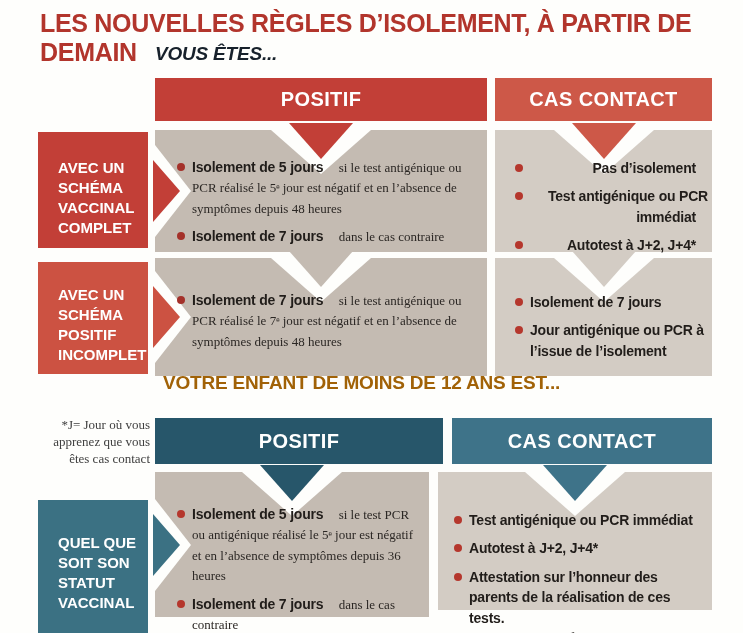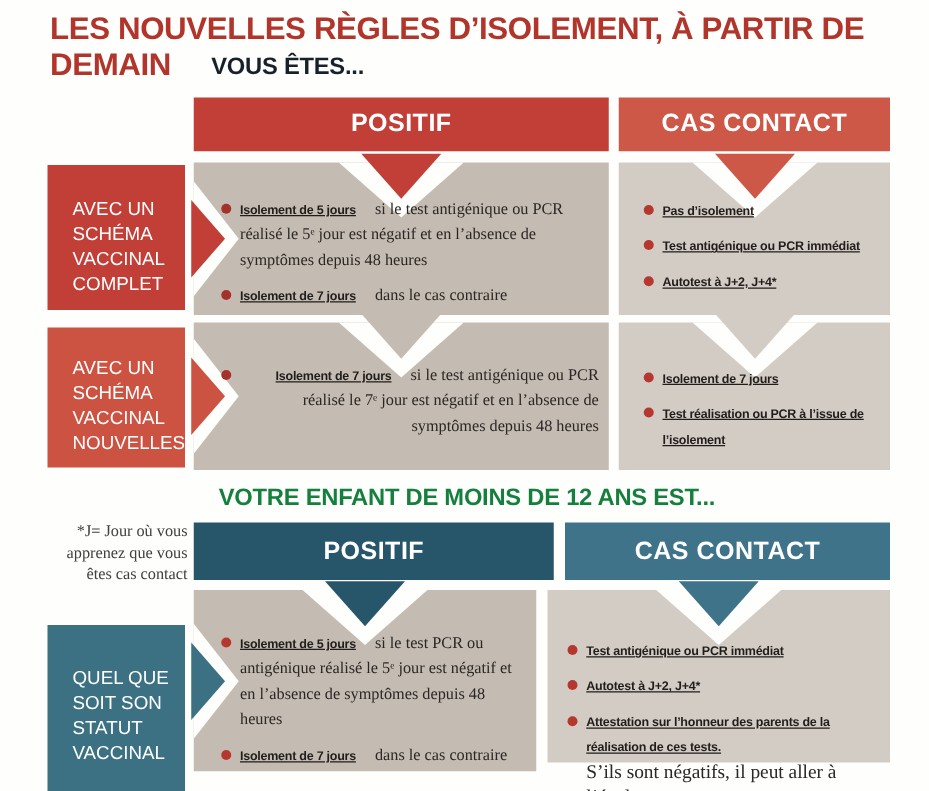--- a/index.html
+++ b/index.html
@@ -11,30 +11,30 @@
   .main-title{left:40px;top:9px;font-size:25px;font-weight:bold;letter-spacing:-0.3px;color:var(--title_red);}
   .sec-heading{font-size:19px;font-weight:bold;letter-spacing:-0.2px;color:var(--heading_dark);}
   .footnote{left:34px;top:417px;width:116px;text-align:right;
             font-family:"Liberation Serif","DejaVu Serif",serif;font-size:13px;line-height:1.3;color:#404040;}
 
   
   .hdr{color:#fff;font-weight:bold;font-size:20px;letter-spacing:0.4px;
        display:flex;align-items:center;justify-content:center;}
 
   
-  .rowhdr{left:38px;width:110px;color:#fff;font-weight:normal;font-size:15px;line-height:1.34;
+  .rowhdr{left:38px;width:110px;color:#fff;font-weight:bold;font-size:15px;line-height:1.34;
           padding:26px 8px 0 20px;}
 
   
   .cell{background:var(--bg);}
   .cell ul{list-style:none;margin:0;}
   .cell li{position:relative;padding-left:15px;margin:0 0 8px 0;line-height:1.28;}
   .cell li::before{content:"";position:absolute;left:0;top:6px;width:8px;height:8px;border-radius:50%;
                    background:var(--dot);}
-  .b{font-weight:bold;font-size:10px;letter-spacing:-0.2px;color:var(--text_dark);text-decoration:underline;}
+  .b{font-weight:bold;font-size:14px;letter-spacing:-0.2px;color:var(--text_dark);}
   .r{font-family:Liberation Serif, serif;font-size:13px;color:var(--text_serif);margin-left:12px;}
   .nt{display:block;font-family:"Liberation Serif","DejaVu Serif",serif;font-size:15.5px;color:var(--text_serif);}
   .nt:empty{display:none;}
 
   
   .notch{position:absolute;top:0;left:50%;transform:translateX(-50%);width:0;height:0;
          border-left:50px solid transparent;border-right:50px solid transparent;border-top:44px solid #fefefc;}
   .arrow{position:absolute;top:-7px;left:50%;transform:translateX(-50%);width:0;height:0;
          border-left:32px solid transparent;border-right:32px solid transparent;border-top:36px solid var(--ar);}
 
@@ -44,88 +44,88 @@
   .arrow-l{position:absolute;left:-2px;top:50%;transform:translateY(-50%);width:0;height:0;
            border-top:31px solid transparent;border-bottom:31px solid transparent;border-left:27px solid var(--arl);}
 </style>
 </head>
 <body>
 
 <div id="canvas">
 
   <div class="abs main-title">LES NOUVELLES RÈGLES D’ISOLEMENT, À PARTIR DE DEMAIN</div>
 
-  <div class="abs sec-heading" style="left:169px;top:43px;">VOUS ÊTES...</div>
+  <div class="abs sec-heading" style="left:155px;top:43px;font-style:italic;">VOUS ÊTES...</div>
 
   <div class="abs hdr" style="left:155px;top:78px;width:332px;height:43px;background:var(--red);">POSITIF</div>
   <div class="abs hdr" style="left:495px;top:78px;width:217px;height:43px;background:var(--salmon);">CAS CONTACT</div>
 
   <div class="abs rowhdr" style="top:132px;height:116px;background:var(--red);">AVEC UN SCHÉMA VACCINAL COMPLET</div>
-  <div class="abs rowhdr" style="top:262px;height:112px;background:var(--salmon_deep);padding-top:23px;">AVEC UN SCHÉMA VACCINAL NOUVELLES</div>
+  <div class="abs rowhdr" style="top:262px;height:112px;background:var(--salmon_deep);padding-top:23px;">AVEC UN SCHÉMA POSITIF INCOMPLET</div>
 
   <div class="abs cell" style="left:155px;top:130px;width:332px;height:122px;--bg:var(--cell_gray);--ar:var(--red);--arl:var(--red);--dot:var(--dot_dark);">
     <i class="notch"></i>
     <i class="arrow"></i>
     <i class="notch-l"></i>
     <i class="arrow-l"></i>
     <ul style="padding:27px 8px 0 22px;">
 
     <li><span class="b">Isolement de 5 jours</span><span class="r"> si le test antigénique ou PCR réalisé le 5ᵉ jour est négatif et en l’absence de symptômes depuis 48 heures</span></li>
         <li><span class="b">Isolement de 7 jours</span><span class="r"> dans le cas contraire</span></li>
       </ul>
   </div>
 
   <div class="abs cell" style="left:495px;top:130px;width:217px;height:122px;--bg:var(--cell_gray_light);--ar:var(--salmon);--dot:var(--dot_bright);">
     <i class="notch"></i>
     <i class="arrow"></i>
-    <ul style="padding:28px 4px 0 20px;">
+    <ul style="padding:28px 4px 0 20px;text-align:right;">
 
     <li><span class="b">Pas d’isolement</span><span class="r"></span></li>
         <li><span class="b">Test antigénique ou PCR immédiat</span><span class="r"></span></li>
         <li><span class="b">Autotest à J+2, J+4*</span><span class="r"></span></li>
       </ul>
   </div>
 
-  <div class="abs cell" style="left:155px;top:258px;width:332px;height:118px;text-align:right;--bg:var(--cell_gray);--ar:var(--cell_gray);--arl:var(--salmon_deep);--dot:var(--dot_dark);">
+  <div class="abs cell" style="left:155px;top:258px;width:332px;height:118px;--bg:var(--cell_gray);--ar:var(--cell_gray);--arl:var(--salmon_deep);--dot:var(--dot_dark);">
     <i class="notch"></i>
     <i class="arrow"></i>
     <i class="notch-l"></i>
     <i class="arrow-l"></i>
     <ul style="padding:32px 8px 0 22px;">
 
     <li><span class="b">Isolement de 7 jours</span><span class="r"> si le test antigénique ou PCR réalisé le 7ᵉ jour est négatif et en l’absence de symptômes depuis 48 heures</span></li>
       </ul>
   </div>
 
   <div class="abs cell" style="left:495px;top:258px;width:217px;height:118px;--bg:var(--cell_gray_light);--ar:var(--cell_gray_light);--dot:var(--dot_bright);">
     <i class="notch"></i>
     <i class="arrow"></i>
     <ul style="padding:34px 4px 0 20px;">
 
     <li><span class="b">Isolement de 7 jours</span><span class="r"></span></li>
-        <li><span class="b">Test réalisation ou PCR à l’issue de l’isolement</span><span class="r"></span></li>
+        <li><span class="b">Jour antigénique ou PCR à l’issue de l’isolement</span><span class="r"></span></li>
       </ul>
   </div>
 
-  <div class="abs sec-heading" style="left:163px;top:388px;color:#15803d;margin-left:12px;">VOTRE ENFANT DE MOINS DE 12 ANS EST...</div>
+  <div class="abs sec-heading" style="left:163px;top:372px;color:#a16207;">VOTRE ENFANT DE MOINS DE 12 ANS EST...</div>
   <div class="abs footnote">*J= Jour où vous apprenez que vous êtes cas contact</div>
 
   <div class="abs hdr" style="left:155px;top:418px;width:288px;height:46px;background:var(--teal_dark);">POSITIF</div>
   <div class="abs hdr" style="left:452px;top:418px;width:260px;height:46px;background:var(--teal);">CAS CONTACT</div>
 
   <div class="abs rowhdr" style="top:476px;height:141px;background:var(--teal_row);padding-top:33px;margin-top:24px;">QUEL QUE SOIT SON STATUT VACCINAL</div>
 
   <div class="abs cell" style="left:155px;top:472px;width:274px;height:145px;--bg:var(--cell_gray);--ar:var(--teal_dark);--arl:var(--teal_row);--dot:var(--dot_bright);">
     <i class="notch"></i>
     <i class="arrow"></i>
     <i class="notch-l"></i>
     <i class="arrow-l"></i>
     <ul style="padding:32px 6px 0 22px;">
 
-    <li><span class="b">Isolement de 5 jours</span><span class="r"> si le test PCR ou antigénique réalisé le 5ᵉ jour est négatif et en l’absence de symptômes depuis 48 heures</span></li>
+    <li><span class="b">Isolement de 5 jours</span><span class="r"> si le test PCR ou antigénique réalisé le 5ᵉ jour est négatif et en l’absence de symptômes depuis 36 heures</span></li>
         <li><span class="b">Isolement de 7 jours</span><span class="r"> dans le cas contraire</span></li>
       </ul>
   </div>
 
   <div class="abs cell" style="left:438px;top:472px;width:274px;height:138px;--bg:var(--cell_gray_light);--ar:var(--teal);--dot:var(--dot_bright);">
     <i class="notch"></i>
     <i class="arrow"></i>
     <ul style="padding:38px 4px 0 16px;">
 
     <li><span class="b">Test antigénique ou PCR immédiat</span><span class="r"></span></li>

